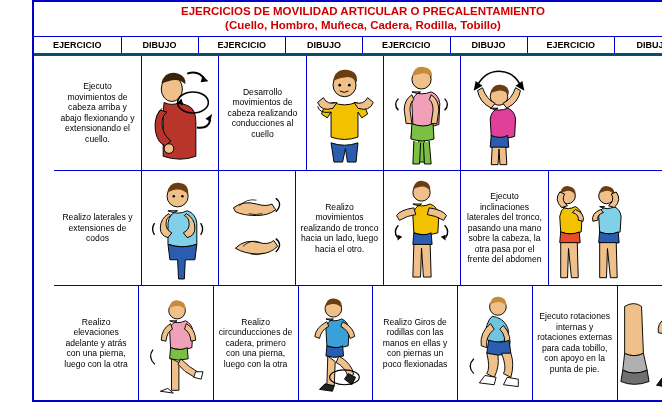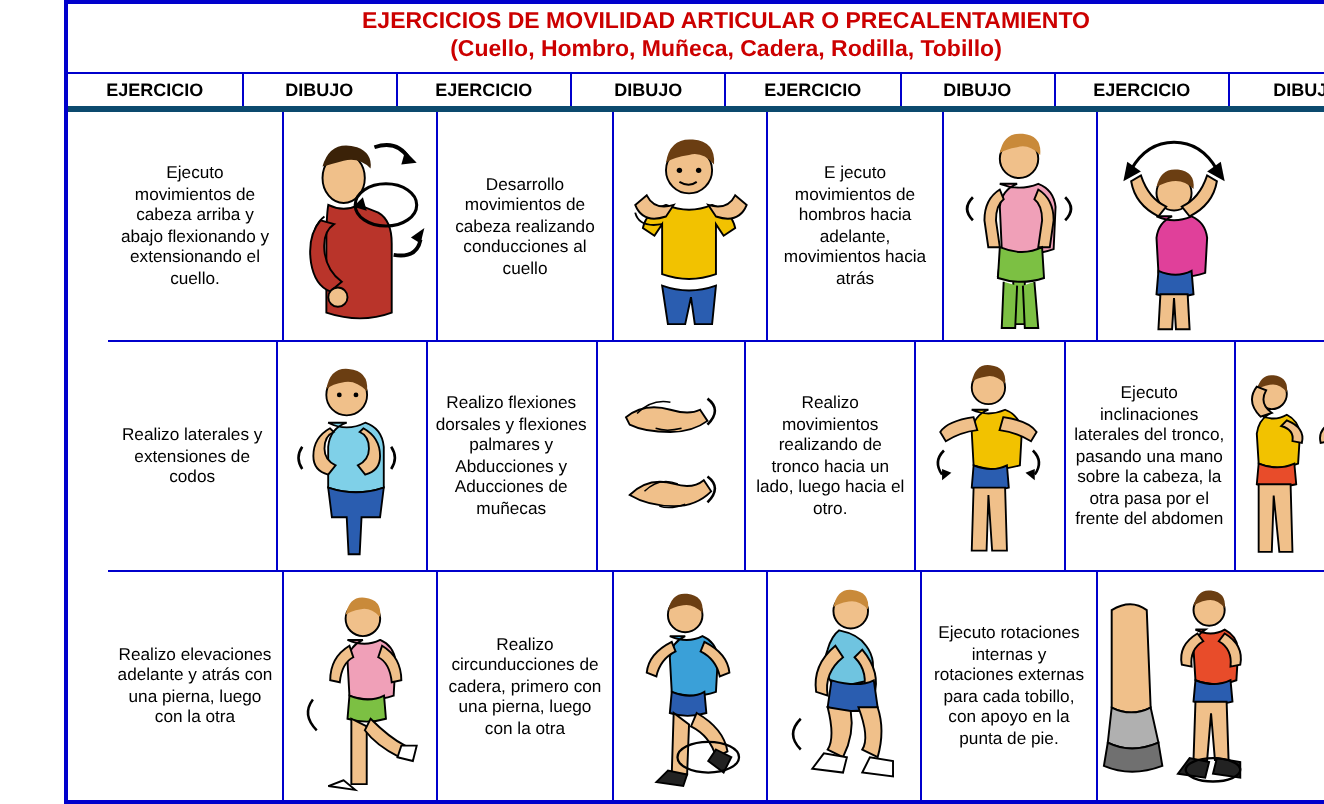--- a/index.html
+++ b/index.html
@@ -147,21 +147,20 @@
             <circle cx="33" cy="26" r="1.4" fill="#000"></circle>
             <circle cx="43" cy="26" r="1.4" fill="#000"></circle>
             <path d="M33 32 q5 3 9 0" fill="none" stroke="#000" stroke-width="1"></path>
             <path d="M26 44 q12 5 24 0 q10 3 12 12 l-6 4 l-4 -6 l0 26 q-14 5 -28 0 l0 -26 l-4 6 l-6 -4 q2 -9 12 -12z" fill="#f2c200" stroke="#000" stroke-width="1"></path>
             <path d="M24 54 q-12 2 -14 -6" fill="none" stroke="#000" stroke-width="1"></path>
             <path d="M26 50 q-12 4 -16 -6 l6 -5 q4 8 14 5z" fill="#f0c08a" stroke="#000" stroke-width="1"></path>
             <path d="M52 50 q12 4 16 -6 l-6 -5 q-4 8 -14 5z" fill="#f0c08a" stroke="#000" stroke-width="1"></path>
             <path d="M24 86 q14 5 28 0 l-2 20 l-9 0 l-2 -14 l-3 14 l-9 0z" fill="#2a5db0" stroke="#000" stroke-width="1"></path>
           </svg>
         </div>
-        <div class="cell text col-text">E jecuto movimientos de hombros hacia adelante, movimientos hacia atrás</div>
         <div class="cell draw col-draw">
           <svg class="fig" viewBox="0 0 77 110">
             <circle cx="38" cy="20" r="10" fill="#f0c08a" stroke="#000" stroke-width="1"></circle>
             <path d="M28 17 q2 -11 12 -10 q10 1 9 11 q-6 -6 -12 -4 q-6 1 -9 3z" fill="#c98a3a"></path>
             <path d="M28 33 q10 4 20 0 q8 3 9 12 l-1 22 q-14 5 -27 0 l-1 -22 q1 -9 9 -12z" fill="#f0a0b8" stroke="#000" stroke-width="1"></path>
             <path d="M28 36 q-8 5 -8 16 l2 14 l6 0 l-2 -14 q0 -8 4 -11z" fill="#f0c08a" stroke="#000" stroke-width="1"></path>
             <path d="M48 36 q8 5 8 16 l-2 14 l-6 0 l2 -14 q0 -8 -4 -11z" fill="#f0c08a" stroke="#000" stroke-width="1"></path>
             <path d="M29 67 q10 4 19 0 l2 14 l-9 0 l0 25 l-6 0 l0 -25 l-8 0z" fill="#7cc043" stroke="#000" stroke-width="1"></path>
             <path d="M28 66 q12 5 22 0 l1 16 q-12 4 -24 0z" fill="#7cc043" stroke="#000" stroke-width="1"></path>
             <path d="M30 84 l-1 24 l7 0 l1 -22" fill="#7cc043" stroke="#000" stroke-width="1"></path>
@@ -195,21 +194,20 @@
             <circle cx="32" cy="22" r="1.3" fill="#000"></circle>
             <circle cx="41" cy="22" r="1.3" fill="#000"></circle>
             <path d="M26 37 q10 5 20 0 q9 3 10 13 l0 22 q-15 5 -30 0 l0 -22 q1 -10 10 -13z" fill="#7fd0e8" stroke="#000" stroke-width="1"></path>
             <path d="M27 40 q-9 5 -9 15 q0 8 8 10 l4 -5 q-6 -3 -6 -9 q0 -7 5 -9z" fill="#f0c08a" stroke="#000" stroke-width="1"></path>
             <path d="M45 40 q9 5 9 15 q0 8 -8 10 l-4 -5 q6 -3 6 -9 q0 -7 -5 -9z" fill="#f0c08a" stroke="#000" stroke-width="1"></path>
             <path d="M26 72 q15 5 30 0 l-2 16 l-10 0 l-1 20 l-6 0 l-1 -20 l-8 0z" fill="#2a5db0" stroke="#000" stroke-width="1"></path>
             <path d="M12 50 q-4 6 0 12" fill="none" stroke="#000" stroke-width="1.4"></path>
             <path d="M60 50 q4 6 0 12" fill="none" stroke="#000" stroke-width="1.4"></path>
           </svg>
         </div>
-        <div class="cell text col-text">Realizo flexiones dorsales y flexiones palmares y Abducciones y Aducciones de muñecas</div>
         <div class="cell draw col-draw">
           <svg class="fig" viewBox="0 0 77 110">
             <path d="M14 34 q10 -8 24 -4 q10 3 16 0 l4 6 q-8 6 -20 6 q-14 0 -22 -4z" fill="#f0c08a" stroke="#000" stroke-width="1"></path>
             <path d="M20 32 q8 -8 18 -6" fill="none" stroke="#000" stroke-width="0.8"></path>
             <path d="M30 40 q6 2 14 0" fill="none" stroke="#000" stroke-width="0.8"></path>
             <path d="M16 76 q10 -10 24 -6 q10 3 16 -2 l4 6 q-8 8 -20 8 q-14 0 -24 -6z" fill="#f0c08a" stroke="#000" stroke-width="1"></path>
             <path d="M24 74 q8 -8 18 -4" fill="none" stroke="#000" stroke-width="0.8"></path>
             <path d="M32 82 q6 2 14 -1" fill="none" stroke="#000" stroke-width="0.8"></path>
             <path d="M58 24 q8 6 0 14" fill="none" stroke="#000" stroke-width="1.4"></path>
             <path d="M58 66 q8 6 0 14" fill="none" stroke="#000" stroke-width="1.4"></path>
@@ -282,20 +280,21 @@
             <path d="M29 32 q-12 6 -13 16 l5 2 q2 -9 10 -13z" fill="#f0c08a" stroke="#000" stroke-width="1"></path>
             <path d="M46 32 q12 6 13 16 l-5 2 q-2 -9 -10 -13z" fill="#f0c08a" stroke="#000" stroke-width="1"></path>
             <path d="M29 58 q10 4 17 0 l1 11 q-10 3 -19 0z" fill="#2a5db0" stroke="#000" stroke-width="1"></path>
             <path d="M30 69 l-1 32 l8 0 l1 -26z" fill="#f0c08a" stroke="#000" stroke-width="1"></path>
             <path d="M42 69 q14 8 16 20 l-6 3 q-3 -11 -13 -16z" fill="#f0c08a" stroke="#000" stroke-width="1"></path>
             <path d="M27 99 l-6 6 l14 2 l2 -6z" fill="#222" stroke="#000" stroke-width="1"></path>
             <path d="M52 88 l8 4 l-4 8 l-8 -6z" fill="#222" stroke="#000" stroke-width="1"></path>
             <ellipse cx="48" cy="92" rx="16" ry="8" fill="none" stroke="#000" stroke-width="1.2"></ellipse>
           </svg>
         </div>
+        <div class="cell text col-text">Realizo Giros de rodillas con las manos en ellas y con piernas un poco flexionadas</div>
         <div class="cell draw col-draw">
           <svg class="fig" viewBox="0 0 77 110">
             <circle cx="42" cy="16" r="9" fill="#f0c08a" stroke="#000" stroke-width="1"></circle>
             <path d="M33 14 q2 -10 10 -9 q9 1 8 10 q-5 -5 -10 -4 q-6 1 -8 3z" fill="#c98a3a"></path>
             <path d="M36 26 q10 2 14 8 q6 8 2 18 l-18 4 q-8 -10 -4 -20 q2 -7 6 -10z" fill="#6fc4e0" stroke="#000" stroke-width="1"></path>
             <path d="M34 34 q-12 10 -10 24 l6 2 q-2 -12 8 -20z" fill="#f0c08a" stroke="#000" stroke-width="1"></path>
             <path d="M48 36 q10 12 6 24 l-6 0 q4 -12 -4 -20z" fill="#f0c08a" stroke="#000" stroke-width="1"></path>
             <path d="M32 52 q14 4 22 0 l2 14 q-14 4 -26 0z" fill="#2a5db0" stroke="#000" stroke-width="1"></path>
             <path d="M30 66 q4 16 0 22 l8 4 q6 -12 4 -24z" fill="#f0c08a" stroke="#000" stroke-width="1"></path>
             <path d="M46 66 q6 16 2 22 l8 4 q4 -14 0 -26z" fill="#f0c08a" stroke="#000" stroke-width="1"></path>

